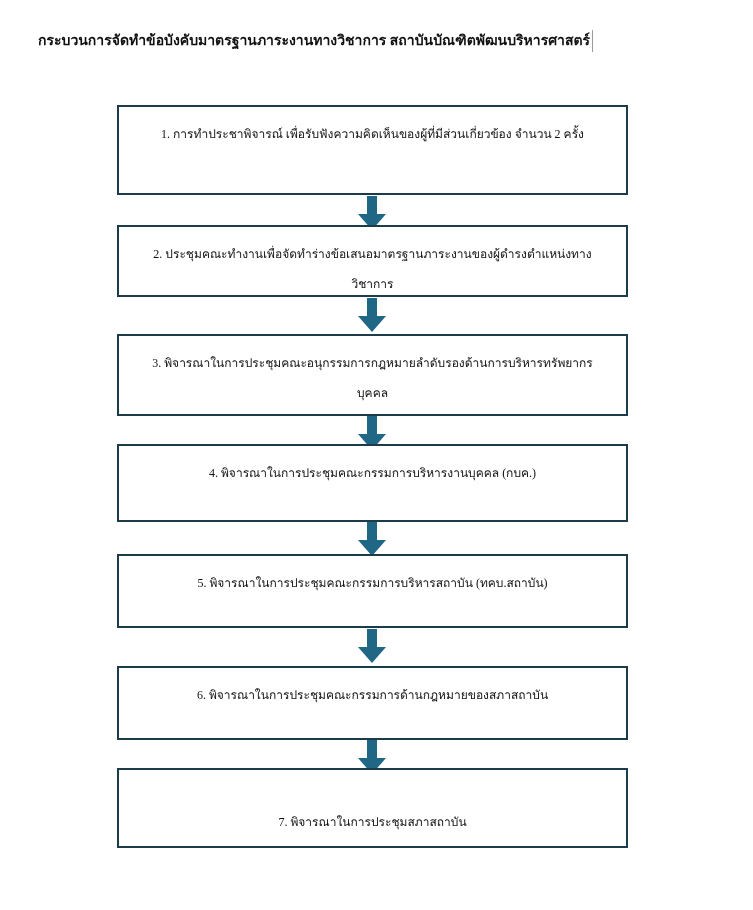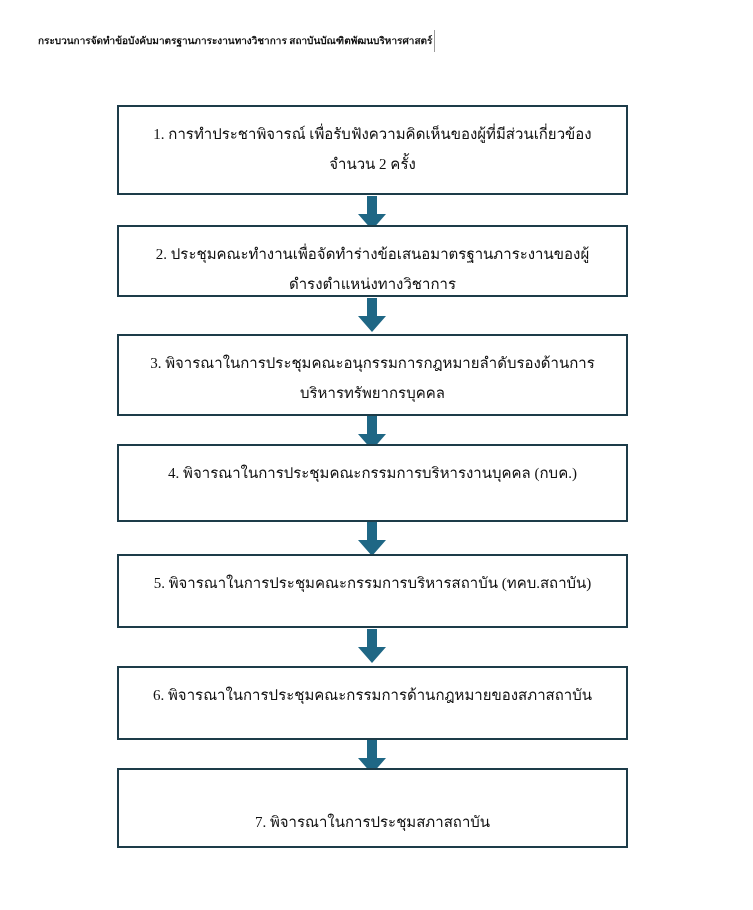--- a/index.html
+++ b/index.html
@@ -29,21 +29,21 @@
     top: 24px;
     width: 753px;
     height: 34px;
     display: flex;
     align-items: center;
   }
   #doc-title {
     margin-left: 38px;
     font-family: "Liberation Serif", "DejaVu Serif", serif;
     font-weight: bold;
-    font-size: 10px;
+    font-size: 14px;
     line-height: 22px;
     color: #101010;
     white-space: nowrap;
     letter-spacing: 0px;
   }
   #title-caret {
     width: 1px;
     height: 22px;
     background: #9a9a9a;
     margin-left: 2px;
@@ -69,21 +69,21 @@
     display: flex;
     align-items: flex-start;
     justify-content: center;
     overflow: hidden;
   }
   .flow-box-text {
     display: block;
     width: 466px;
     text-align: center;
     font-family: "Liberation Serif", "DejaVu Serif", serif;
-    font-size: 15px;
+    font-size: 12px;
     line-height: 30px;
     color: #111111;
     padding-top: 12px;
   }
 
   
   .flow-arrow {
     position: absolute;
     width: 30px;
     height: 34px;

